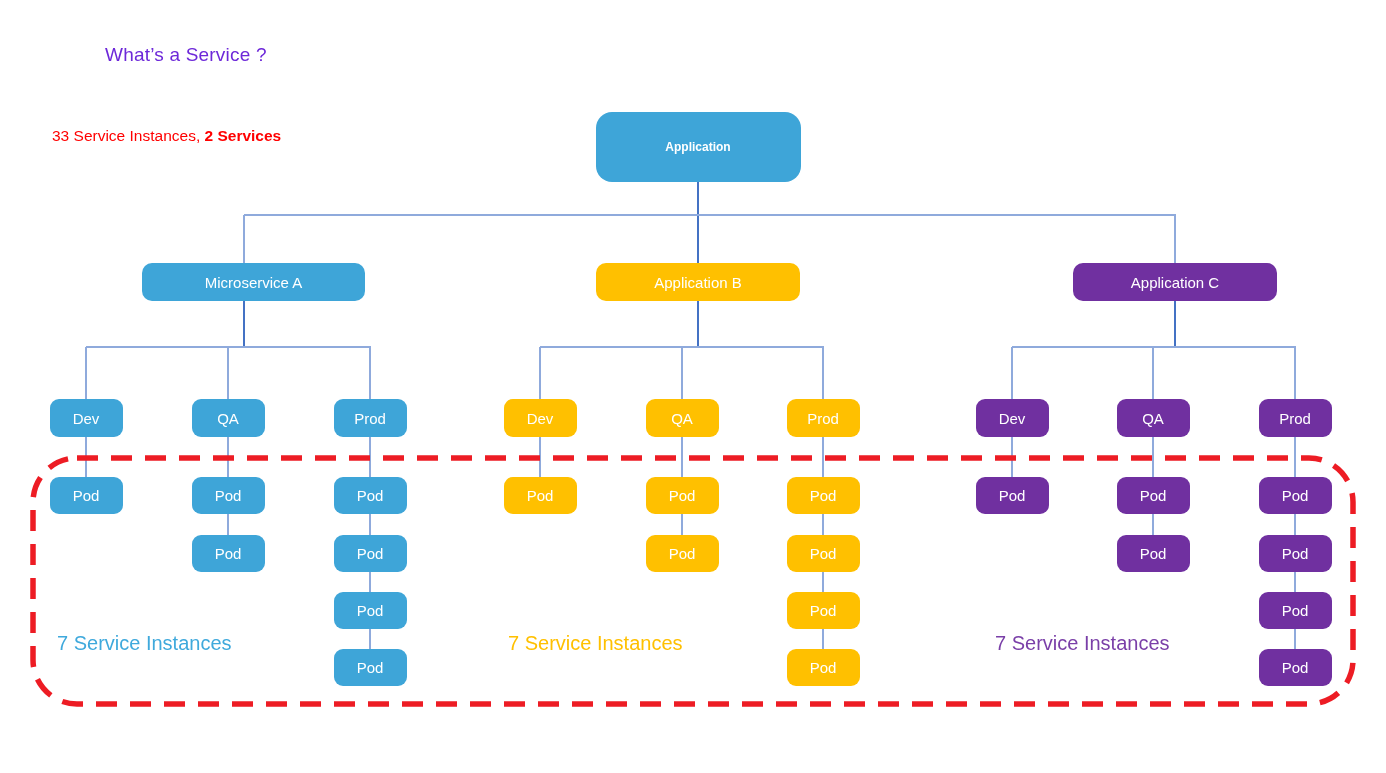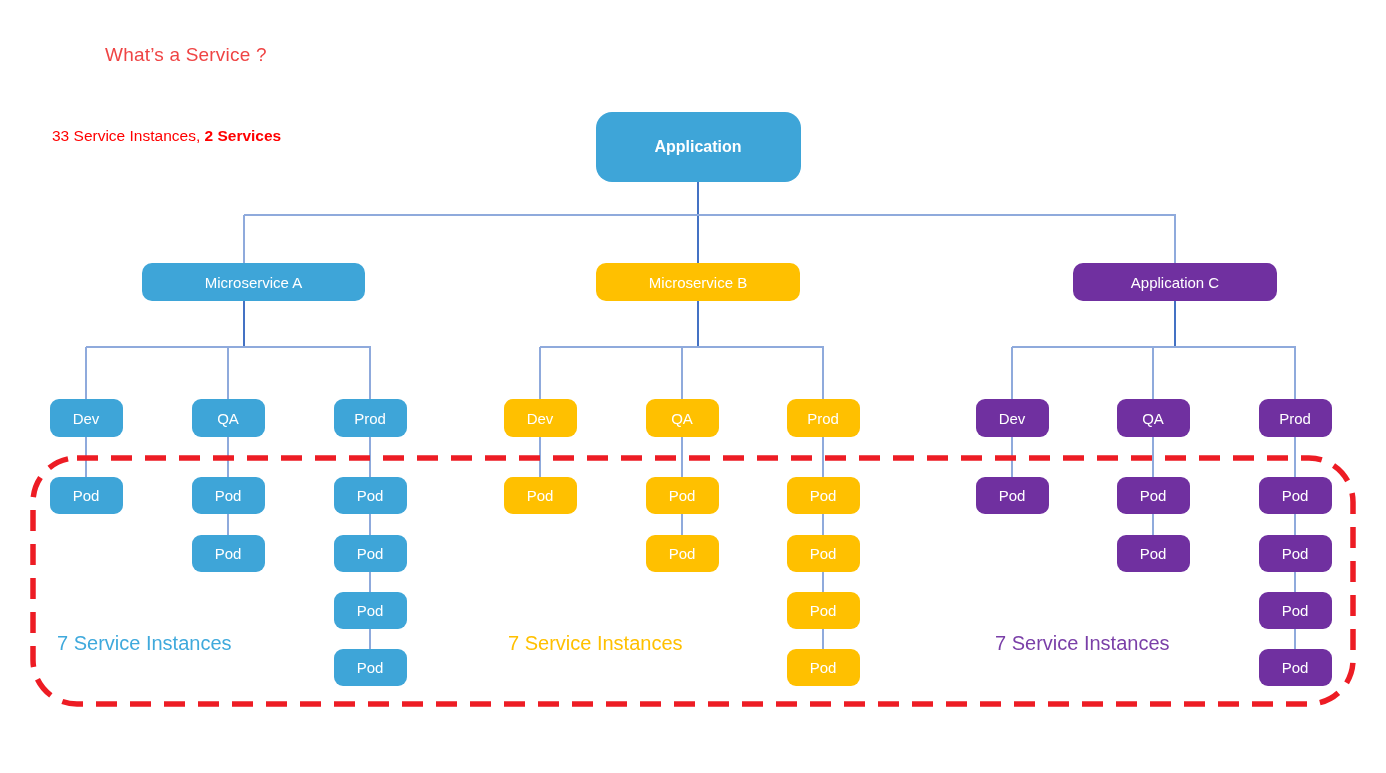--- a/index.html
+++ b/index.html
@@ -11,32 +11,32 @@
     position:absolute;left:105px;top:44px;font-size:19px;letter-spacing:.2px;
   }
   .summary{
     position:absolute;left:52px;top:127px;font-size:15.5px;
   }
   .summary .bold{font-weight:bold;}
   .node{
     position:absolute;display:flex;align-items:center;justify-content:center;
     color:#fff;box-sizing:border-box;
   }
-  .node.app{font-size:16px;font-weight:bold;border-radius:16px;}
+  .node.app{font-size:12px;font-weight:bold;border-radius:16px;}
   .node.ms{font-size:15px;border-radius:10px;}
   .node.env,.node.pod{font-size:15px;border-radius:9px;}
   .line{position:absolute;}
   .inst-label{position:absolute;font-size:20px;white-space:nowrap;}
   #boundary{position:absolute;left:0;top:0;pointer-events:none;}
 </style>
 </head>
 <body>
 
 <div id="canvas">
-  <div class="title" style="color: #ef4444;">What’s a Service ?</div>
+  <div class="title" style="color: #6d28d9;">What’s a Service ?</div>
   <div class="summary" style="color: rgb(255, 0, 0);"><span>33 Service Instances, </span><span class="bold">2 Services</span></div>
   <div id="diagram">
       <div class="line" style="left: 697px; top: 182px; width: 2px; height: 81px; background: rgb(68, 114, 196);"></div>
       <div class="line" style="left: 244px; top: 214px; width: 932px; height: 2px; background: rgb(143, 170, 220);"></div>
       <div class="line" style="left: 243px; top: 215px; width: 2px; height: 48px; background: rgb(143, 170, 220);"></div>
       <div class="line" style="left: 1174px; top: 215px; width: 2px; height: 48px; background: rgb(143, 170, 220);"></div>
       <div class="line" style="left: 243px; top: 301px; width: 2px; height: 46px; background: rgb(68, 114, 196);"></div>
       <div class="line" style="left: 86px; top: 346px; width: 285px; height: 2px; background: rgb(143, 170, 220);"></div>
       <div class="line" style="left: 85px; top: 347px; width: 2px; height: 52px; background: rgb(143, 170, 220);"></div>
       <div class="line" style="left: 85px; top: 437px; width: 2px; height: 40px; background: rgb(143, 170, 220);"></div>
@@ -78,21 +78,21 @@
       <div class="node pod" style="left: 49.5px; top: 477px; width: 73px; height: 37px; background: rgb(62, 165, 216);">Pod</div>
       <div class="node env" style="left: 191.5px; top: 399px; width: 73px; height: 38px; background: rgb(62, 165, 216);">QA</div>
       <div class="node pod" style="left: 191.5px; top: 477px; width: 73px; height: 37px; background: rgb(62, 165, 216);">Pod</div>
       <div class="node pod" style="left: 191.5px; top: 535px; width: 73px; height: 37px; background: rgb(62, 165, 216);">Pod</div>
       <div class="node env" style="left: 333.5px; top: 399px; width: 73px; height: 38px; background: rgb(62, 165, 216);">Prod</div>
       <div class="node pod" style="left: 333.5px; top: 477px; width: 73px; height: 37px; background: rgb(62, 165, 216);">Pod</div>
       <div class="node pod" style="left: 333.5px; top: 535px; width: 73px; height: 37px; background: rgb(62, 165, 216);">Pod</div>
       <div class="node pod" style="left: 333.5px; top: 592px; width: 73px; height: 37px; background: rgb(62, 165, 216);">Pod</div>
       <div class="node pod" style="left: 333.5px; top: 649px; width: 73px; height: 37px; background: rgb(62, 165, 216);">Pod</div>
       <div class="inst-label" style="left: 57px; top: 632px; color: rgb(63, 169, 220);">7 Service Instances</div>
-      <div class="node ms" style="left: 596px; top: 263px; width: 204px; height: 38px; background: rgb(255, 192, 0);">Microservice B</div>
+      <div class="node ms" style="left: 596px; top: 263px; width: 204px; height: 38px; background: rgb(255, 192, 0);">Application B</div>
       <div class="node env" style="left: 503.5px; top: 399px; width: 73px; height: 38px; background: rgb(255, 192, 0);">Dev</div>
       <div class="node pod" style="left: 503.5px; top: 477px; width: 73px; height: 37px; background: rgb(255, 192, 0);">Pod</div>
       <div class="node env" style="left: 645.5px; top: 399px; width: 73px; height: 38px; background: rgb(255, 192, 0);">QA</div>
       <div class="node pod" style="left: 645.5px; top: 477px; width: 73px; height: 37px; background: rgb(255, 192, 0);">Pod</div>
       <div class="node pod" style="left: 645.5px; top: 535px; width: 73px; height: 37px; background: rgb(255, 192, 0);">Pod</div>
       <div class="node env" style="left: 786.5px; top: 399px; width: 73px; height: 38px; background: rgb(255, 192, 0);">Prod</div>
       <div class="node pod" style="left: 786.5px; top: 477px; width: 73px; height: 37px; background: rgb(255, 192, 0);">Pod</div>
       <div class="node pod" style="left: 786.5px; top: 535px; width: 73px; height: 37px; background: rgb(255, 192, 0);">Pod</div>
       <div class="node pod" style="left: 786.5px; top: 592px; width: 73px; height: 37px; background: rgb(255, 192, 0);">Pod</div>
       <div class="node pod" style="left: 786.5px; top: 649px; width: 73px; height: 37px; background: rgb(255, 192, 0);">Pod</div>

